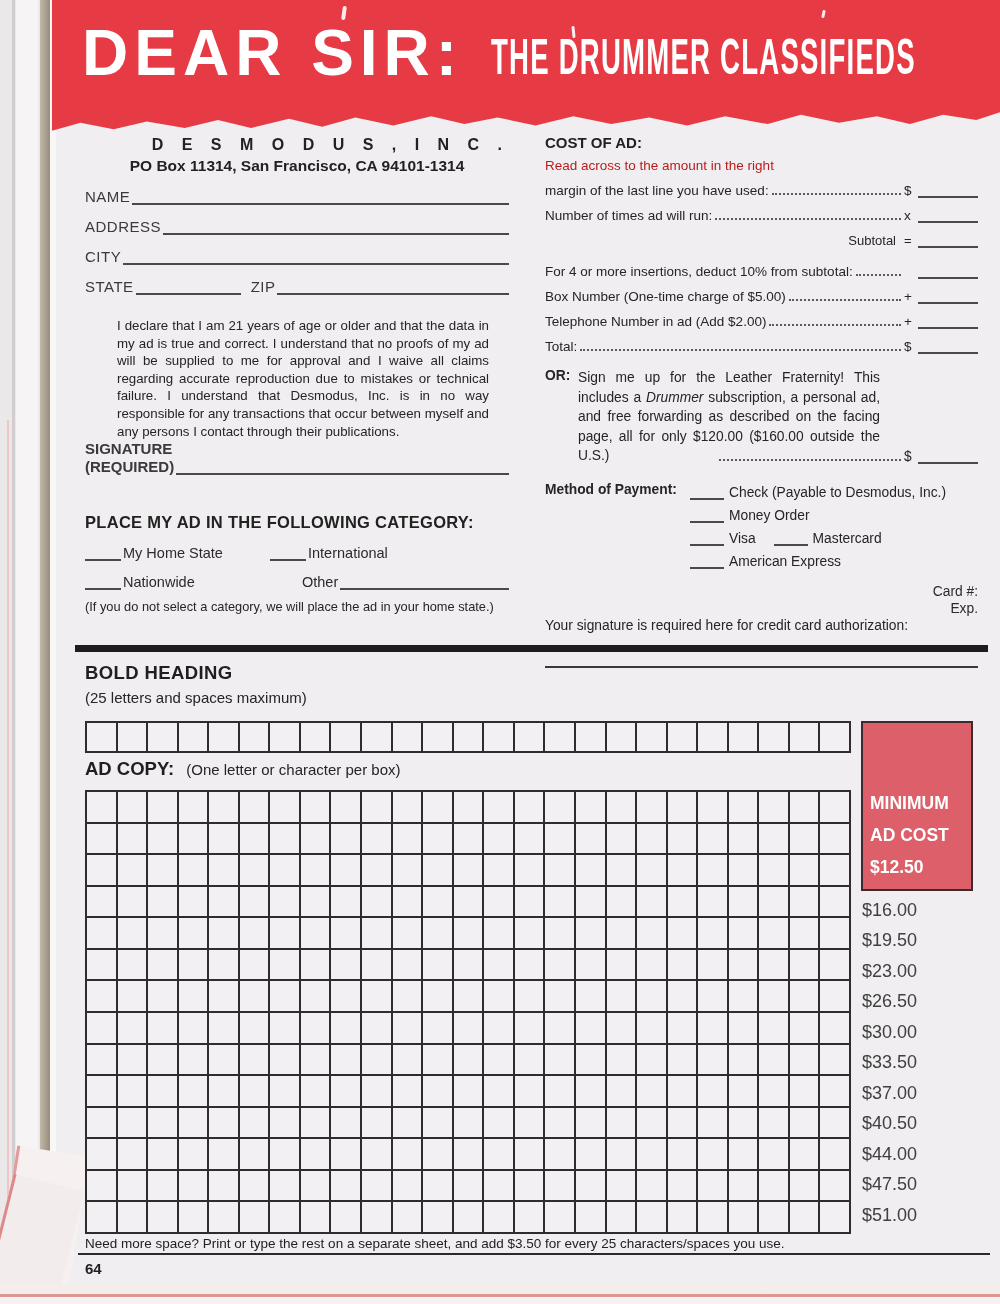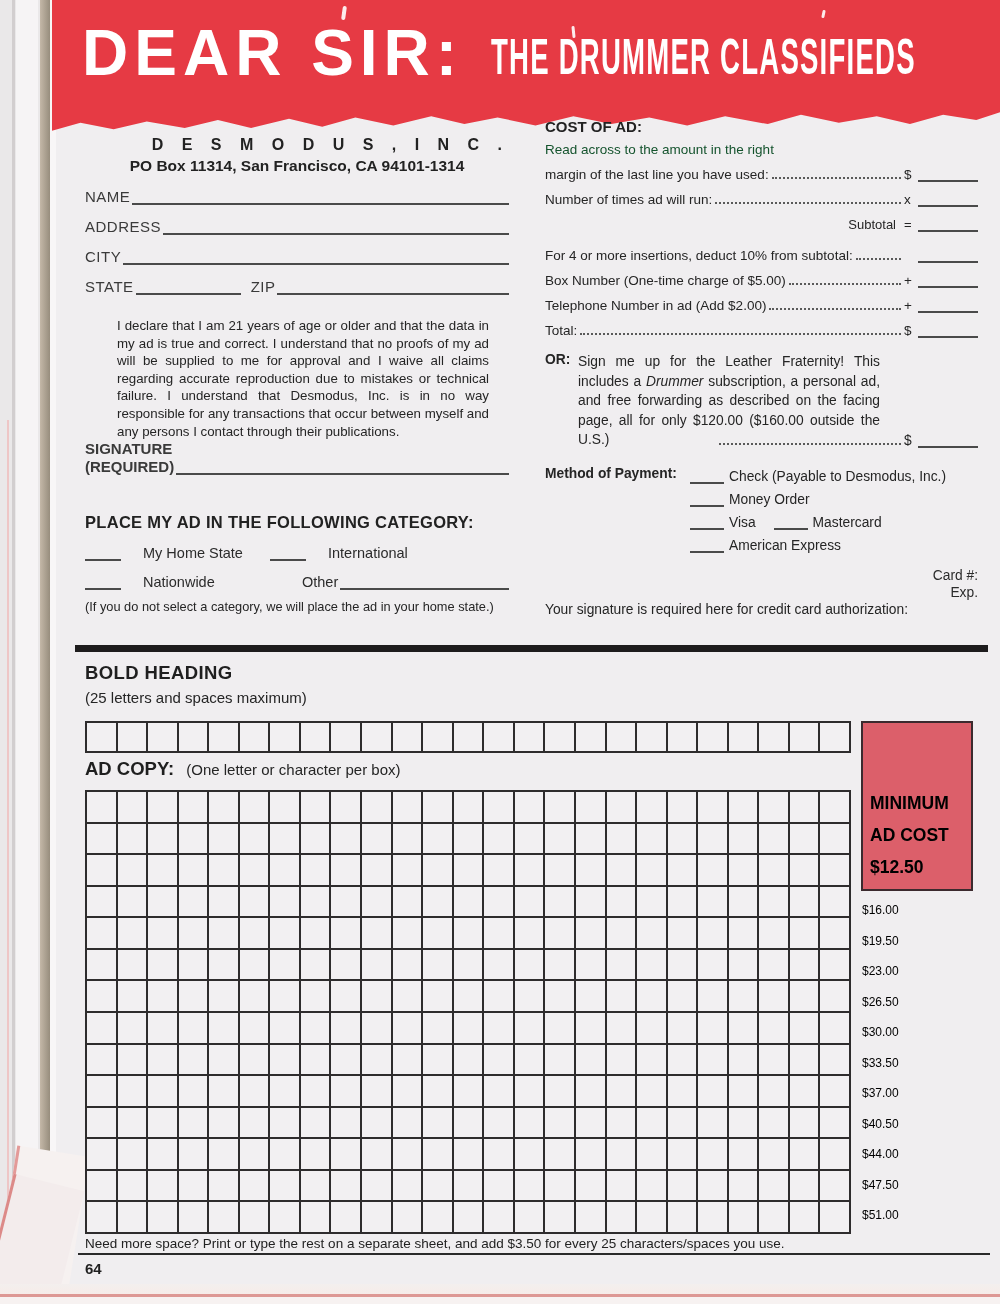--- a/index.html
+++ b/index.html
@@ -43,29 +43,29 @@
   .field-row:first-of-type{margin-top:26px;}
   .field-row .blank{flex:1;margin-left:2px;}
   .blank-state{flex:0 0 105px !important;}
   .ziplab{margin-left:10px;}
   .declaration{margin:22px 0 0 32px;width:372px;font-size:13.3px;line-height:17.6px;text-align:justify;color:#252525;}
   .sig-block{font-size:15px;font-weight:bold;color:#3a3a3a;}
   .sig-row{display:flex;align-items:flex-end;height:18px;}
   .sig-row .blank{flex:1;margin-left:2px;}
   .cat-heading{margin-top:38px;font-size:16.5px;font-weight:bold;color:#222;letter-spacing:.3px;}
   .cat-row{display:flex;align-items:flex-end;margin-top:12px;font-size:14.5px;color:#2b2b2b;height:17px;}
-  .cat-cell{display:flex;align-items:flex-end;width:185px;gap:20px;}
+  .cat-cell{display:flex;align-items:flex-end;width:185px;}
   .cat-blank{width:36px;margin-right:2px;}
   .cat-other{display:flex;align-items:center;flex:1;margin-left:32px;}
   .cat-other .blank{flex:1;margin-left:2px;}
   .cat-note{margin-top:9px;font-size:12.8px;color:#252525;}
   
-  #right-col{position:absolute;left:545px;top:118px;width:433px;}
+  #right-col{position:absolute;left:545px;top:134px;width:433px;}
   .cost-head{font-weight:bold;font-size:15px;color:#222;}
-  .cost-intro{font-size:13.5px;margin-top:7px;color:#14532d;}
+  .cost-intro{font-size:13.5px;margin-top:7px;color:#b91c1c;}
   .cost-row{display:flex;align-items:flex-end;font-size:13.5px;margin-top:9px;height:16px;color:#252525;}
   .c-sym{width:14px;text-align:left;}
   .c-blank{width:60px;}
   .cost-row.subtotal{justify-content:flex-end;font-size:13px;}
   .cost-row.subtotal .c-label{margin-right:8px;}
   .cost-row.gap{margin-top:15px;}
   .frat{position:relative;margin-top:14px;padding-left:33px;font-size:13.8px;color:#252525;}
   .frat-or{position:absolute;left:0;top:0;font-weight:bold;}
   .frat-text{width:302px;line-height:19.5px;text-align:justify;}
   .frat-text i{font-style:italic;}
@@ -88,23 +88,23 @@
   .bh-title{font-size:18.5px;font-weight:bold;color:#1f1f1f;letter-spacing:.4px;}
   .bh-sub{font-size:15px;margin-top:5px;color:#252525;}
   #bold-grid{position:absolute;left:85px;top:721px;width:766px;height:32px;}
   #adcopy-label{position:absolute;left:85px;top:758px;font-size:15px;color:#252525;}
   .ac-title{font-size:18.5px;font-weight:bold;color:#1f1f1f;margin-right:8px;}
   #ad-grid{position:absolute;left:85px;top:790px;width:766px;height:444px;}
   .grid{display:grid;background:#2e2c2d;padding:2px;gap:2px;box-sizing:border-box;width:100%;height:100%;}
   .cell{background:#f2f0f2;}
   
   #min-box{position:absolute;left:861px;top:721px;width:112px;height:170px;background:#dc5f6a;border:2px solid #3c2a2e;box-sizing:border-box;display:flex;flex-direction:column;justify-content:flex-end;padding:0 0 6px 7px;}
-  #min-box div{font-size:17.5px;font-weight:bold;color:#000000;line-height:32px;}
+  #min-box div{font-size:17.5px;font-weight:bold;color:#ffffff;line-height:32px;}
   #price-list{position:absolute;left:862px;top:895px;width:110px;}
-  .price-row{height:30.5px;display:flex;align-items:center;font-size:12px;color:#000000;}
+  .price-row{height:30.5px;display:flex;align-items:center;font-size:18px;color:#404040;}
   
   #footer-note{position:absolute;left:85px;top:1236px;font-size:13.5px;color:#222;width:900px;}
   #footer-rule{position:absolute;left:78px;top:1253px;width:912px;height:2px;background:#2a2a2a;}
   #footer-line{position:absolute;left:85px;top:1260px;font-size:15px;font-weight:bold;color:#1f1f1f;display:flex;gap:22px;flex-direction:column;}
 </style>
 </head>
 <body>
 
 <div id="page">
 

